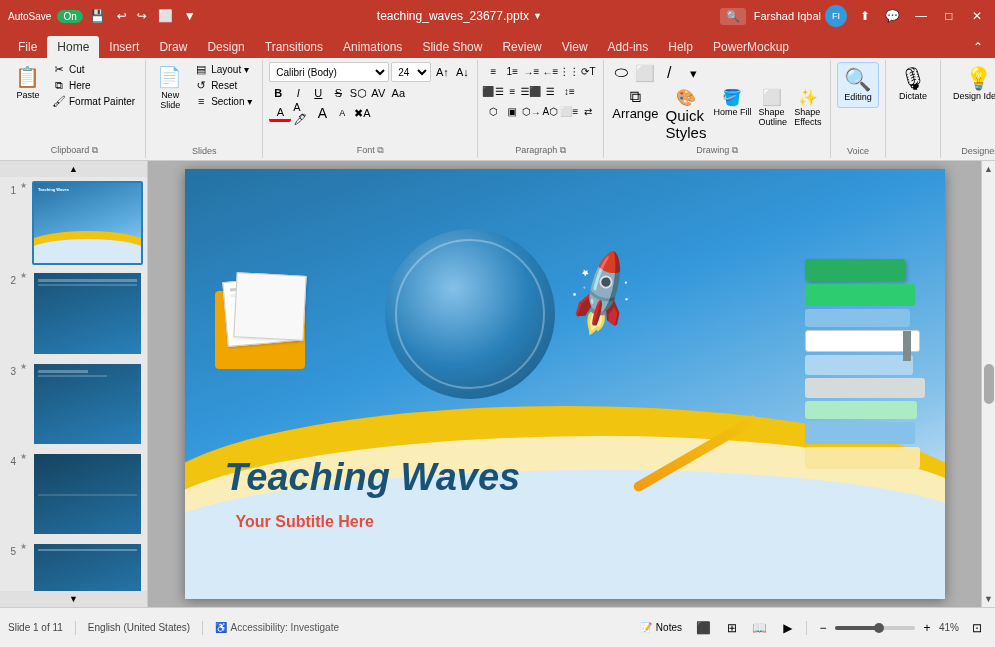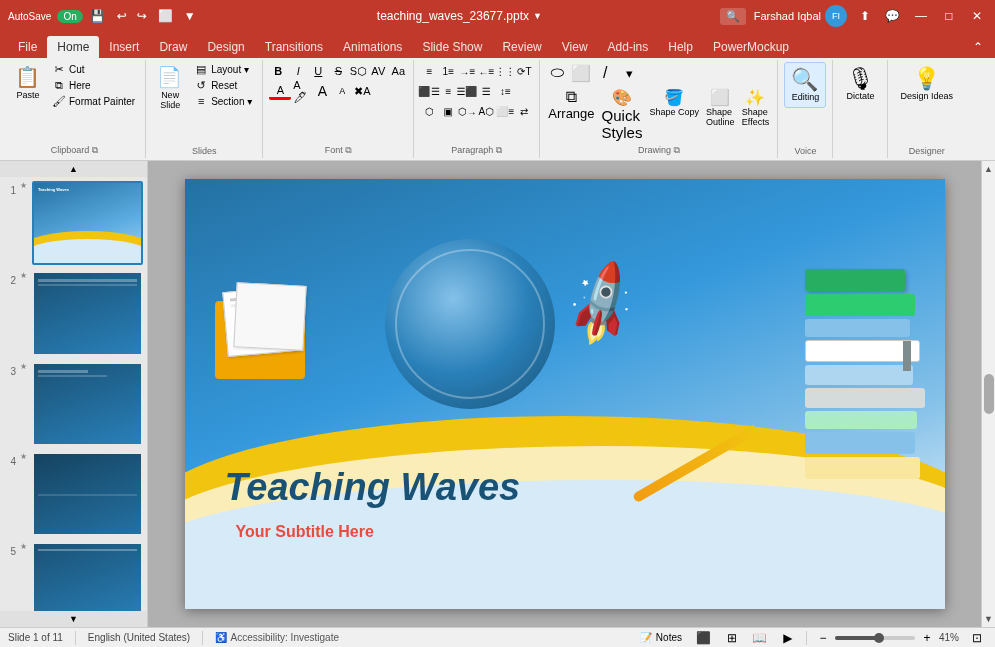--- a/index.html
+++ b/index.html
@@ -102,21 +102,21 @@
     
     .rocket { position: absolute; top: 90px; left: 380px; z-index: 8; font-size: 60px; transform: rotate(-30deg); }
 
     
     .scrollbar { width: 14px; background: #f0f0f0; border-left: 1px solid #ccc; display: flex; flex-direction: column; align-items: center; flex-shrink: 0; }
     .scrollbar-thumb { width: 10px; height: 40px; background: #aaa; border-radius: 5px; margin: 20px auto; }
     .scroll-top { height: 16px; display: flex; align-items: center; justify-content: center; cursor: pointer; font-size: 9px; color: #555; }
     .scroll-bottom { height: 16px; display: flex; align-items: center; justify-content: center; cursor: pointer; font-size: 9px; color: #555; margin-top: auto; }
 
     
-    .status-bar { background: #f0f0f0; border-top: 1px solid #ccc; height: 20px; display: flex; align-items: center; padding: 0 8px; gap: 12px; flex-shrink: 0; }
+    .status-bar { background: #f0f0f0; border-top: 1px solid #ccc; height: 40px; display: flex; align-items: center; padding: 0 8px; gap: 12px; flex-shrink: 0; }
     .status-item { font-size: 10px; color: #444; display: flex; align-items: center; gap: 3px; }
     .status-divider { width: 1px; height: 14px; background: #ccc; }
     .status-right { margin-left: auto; display: flex; align-items: center; gap: 8px; }
     .zoom-controls { display: flex; align-items: center; gap: 4px; }
     .zoom-btn { width: 16px; height: 16px; display: flex; align-items: center; justify-content: center; cursor: pointer; font-size: 12px; }
     .zoom-slider { width: 80px; height: 4px; background: #ccc; border-radius: 2px; position: relative; cursor: pointer; }
     .zoom-fill { width: 55%; height: 100%; background: #555; border-radius: 2px; }
     .zoom-handle { width: 10px; height: 10px; border-radius: 50%; background: #555; position: absolute; top: -3px; left: 55%; transform: translateX(-50%); }
     .notes-btn { display: flex; align-items: center; gap: 3px; font-size: 10px; cursor: pointer; padding: 2px 4px; border-radius: 2px; }
     .view-btn { width: 20px; height: 20px; display: flex; align-items: center; justify-content: center; font-size: 12px; cursor: pointer; }
@@ -221,20 +221,30 @@
           </div>
       </div>
     </div>
     <div class="ribbon-group-label">Slides</div>
   </div>
 
   <div class="ribbon-group">
     <div class="ribbon-group-content">
       <div class="font-controls">
         <div class="font-row">
+          <select class="font-select">
+            <option>Calibri (Body)</option>
+          </select>
+          <select class="size-select">
+            <option>24</option>
+          </select>
+          <div class="fmt-btn">A↑</div>
+          <div class="fmt-btn">A↓</div>
+        </div>
+        <div class="font-row">
           <div class="fmt-btn" style="font-weight:bold;">B</div>
           <div class="fmt-btn" style="font-style:italic;">I</div>
           <div class="fmt-btn" style="text-decoration:underline;">U</div>
           <div class="fmt-btn" style="text-decoration:line-through;">S</div>
           <div class="fmt-btn">S⬡</div>
           <div class="fmt-btn">AV</div>
           <div class="fmt-btn">Aa</div>
         </div>
         <div class="font-row">
           <div class="fmt-btn" style="border-bottom:3px solid red; width:22px;">A</div>
@@ -292,21 +302,21 @@
           <div class="drawing-action-btn">
             <span class="icon">⧉</span>
             <span style="font-size:13px;">Arrange</span>
           </div>
           <div class="drawing-action-btn">
             <span class="icon">🎨</span>
             <span style="font-size:15px;">Quick<br>Styles</span>
           </div>
           <div class="drawing-action-btn">
             <span class="icon">🪣</span>
-            <span style="font-size:9px;">Shape Copy</span>
+            <span style="font-size:9px;">Home Fill</span>
           </div>
           <div class="drawing-action-btn">
             <span class="icon">⬜</span>
             <span style="font-size:9px;">Shape<br>Outline</span>
           </div>
           <div class="drawing-action-btn">
             <span class="icon">✨</span>
             <span style="font-size:9px;">Shape<br>Effects</span>
           </div>
         </div>

